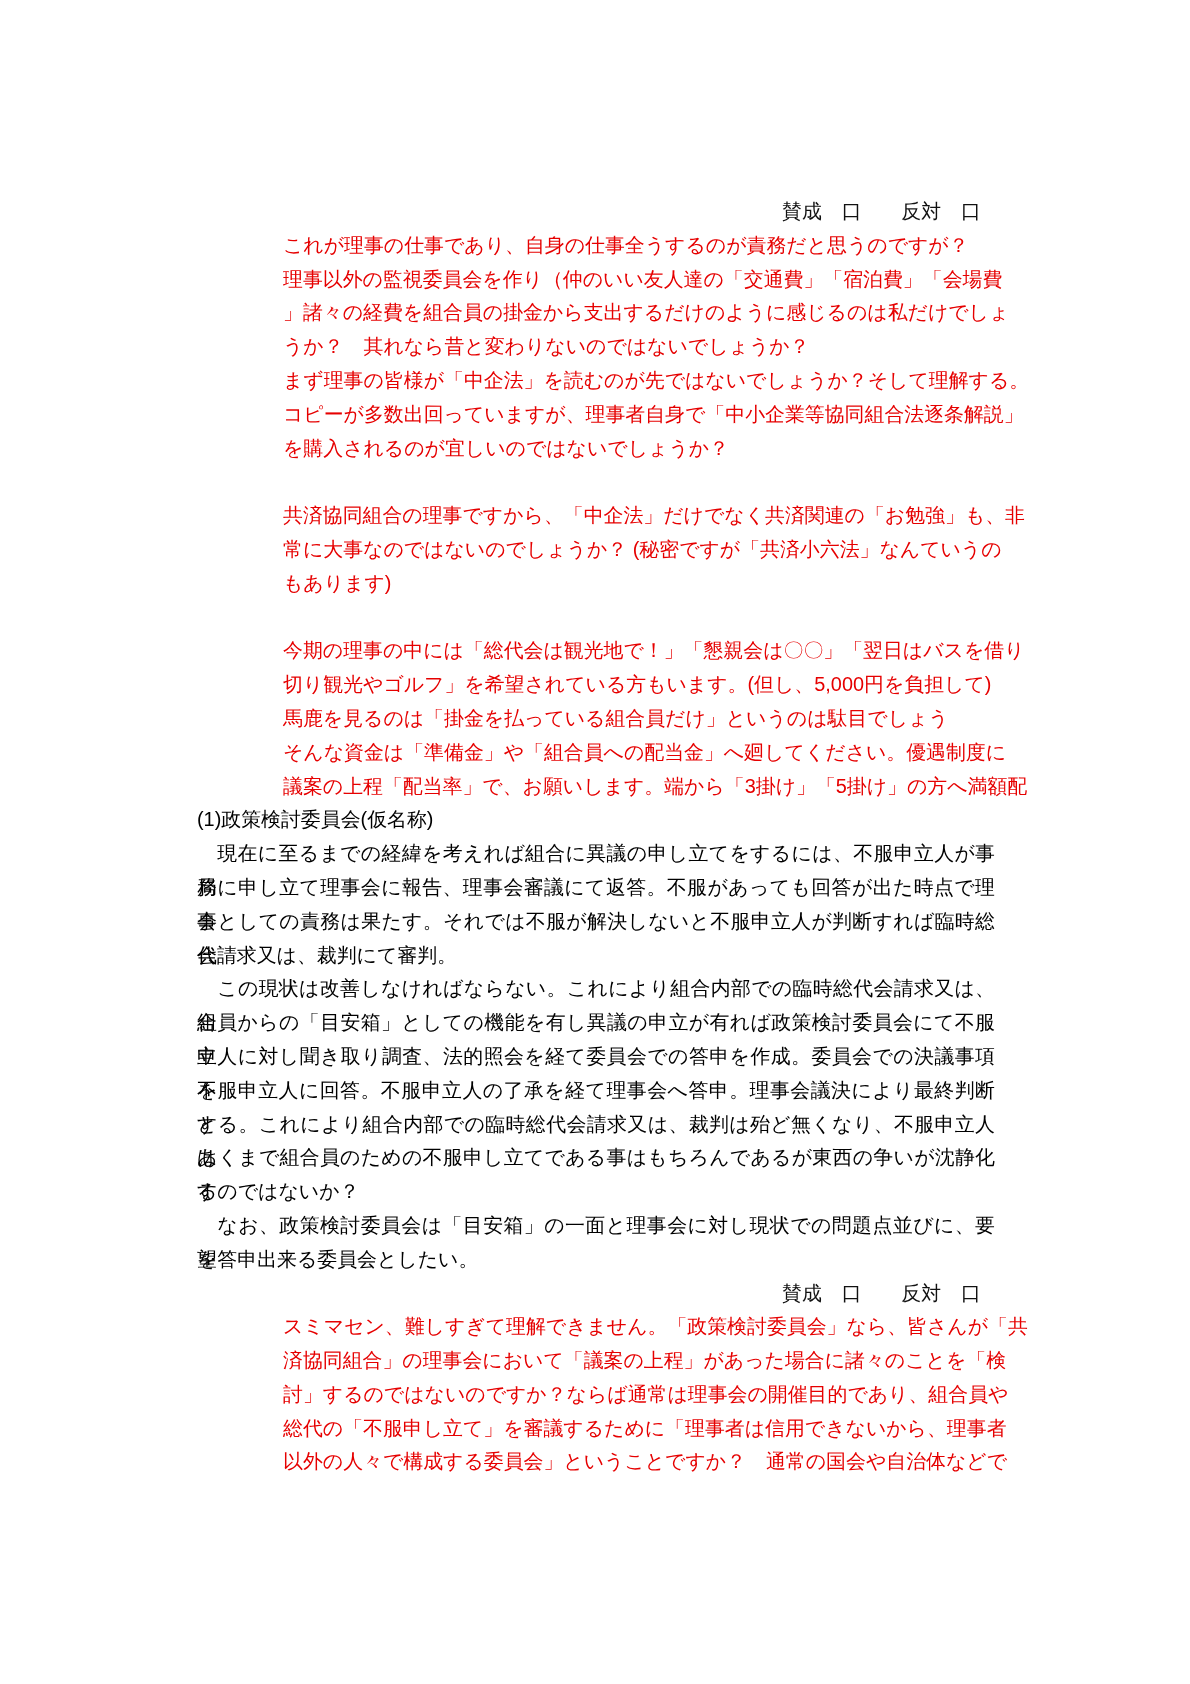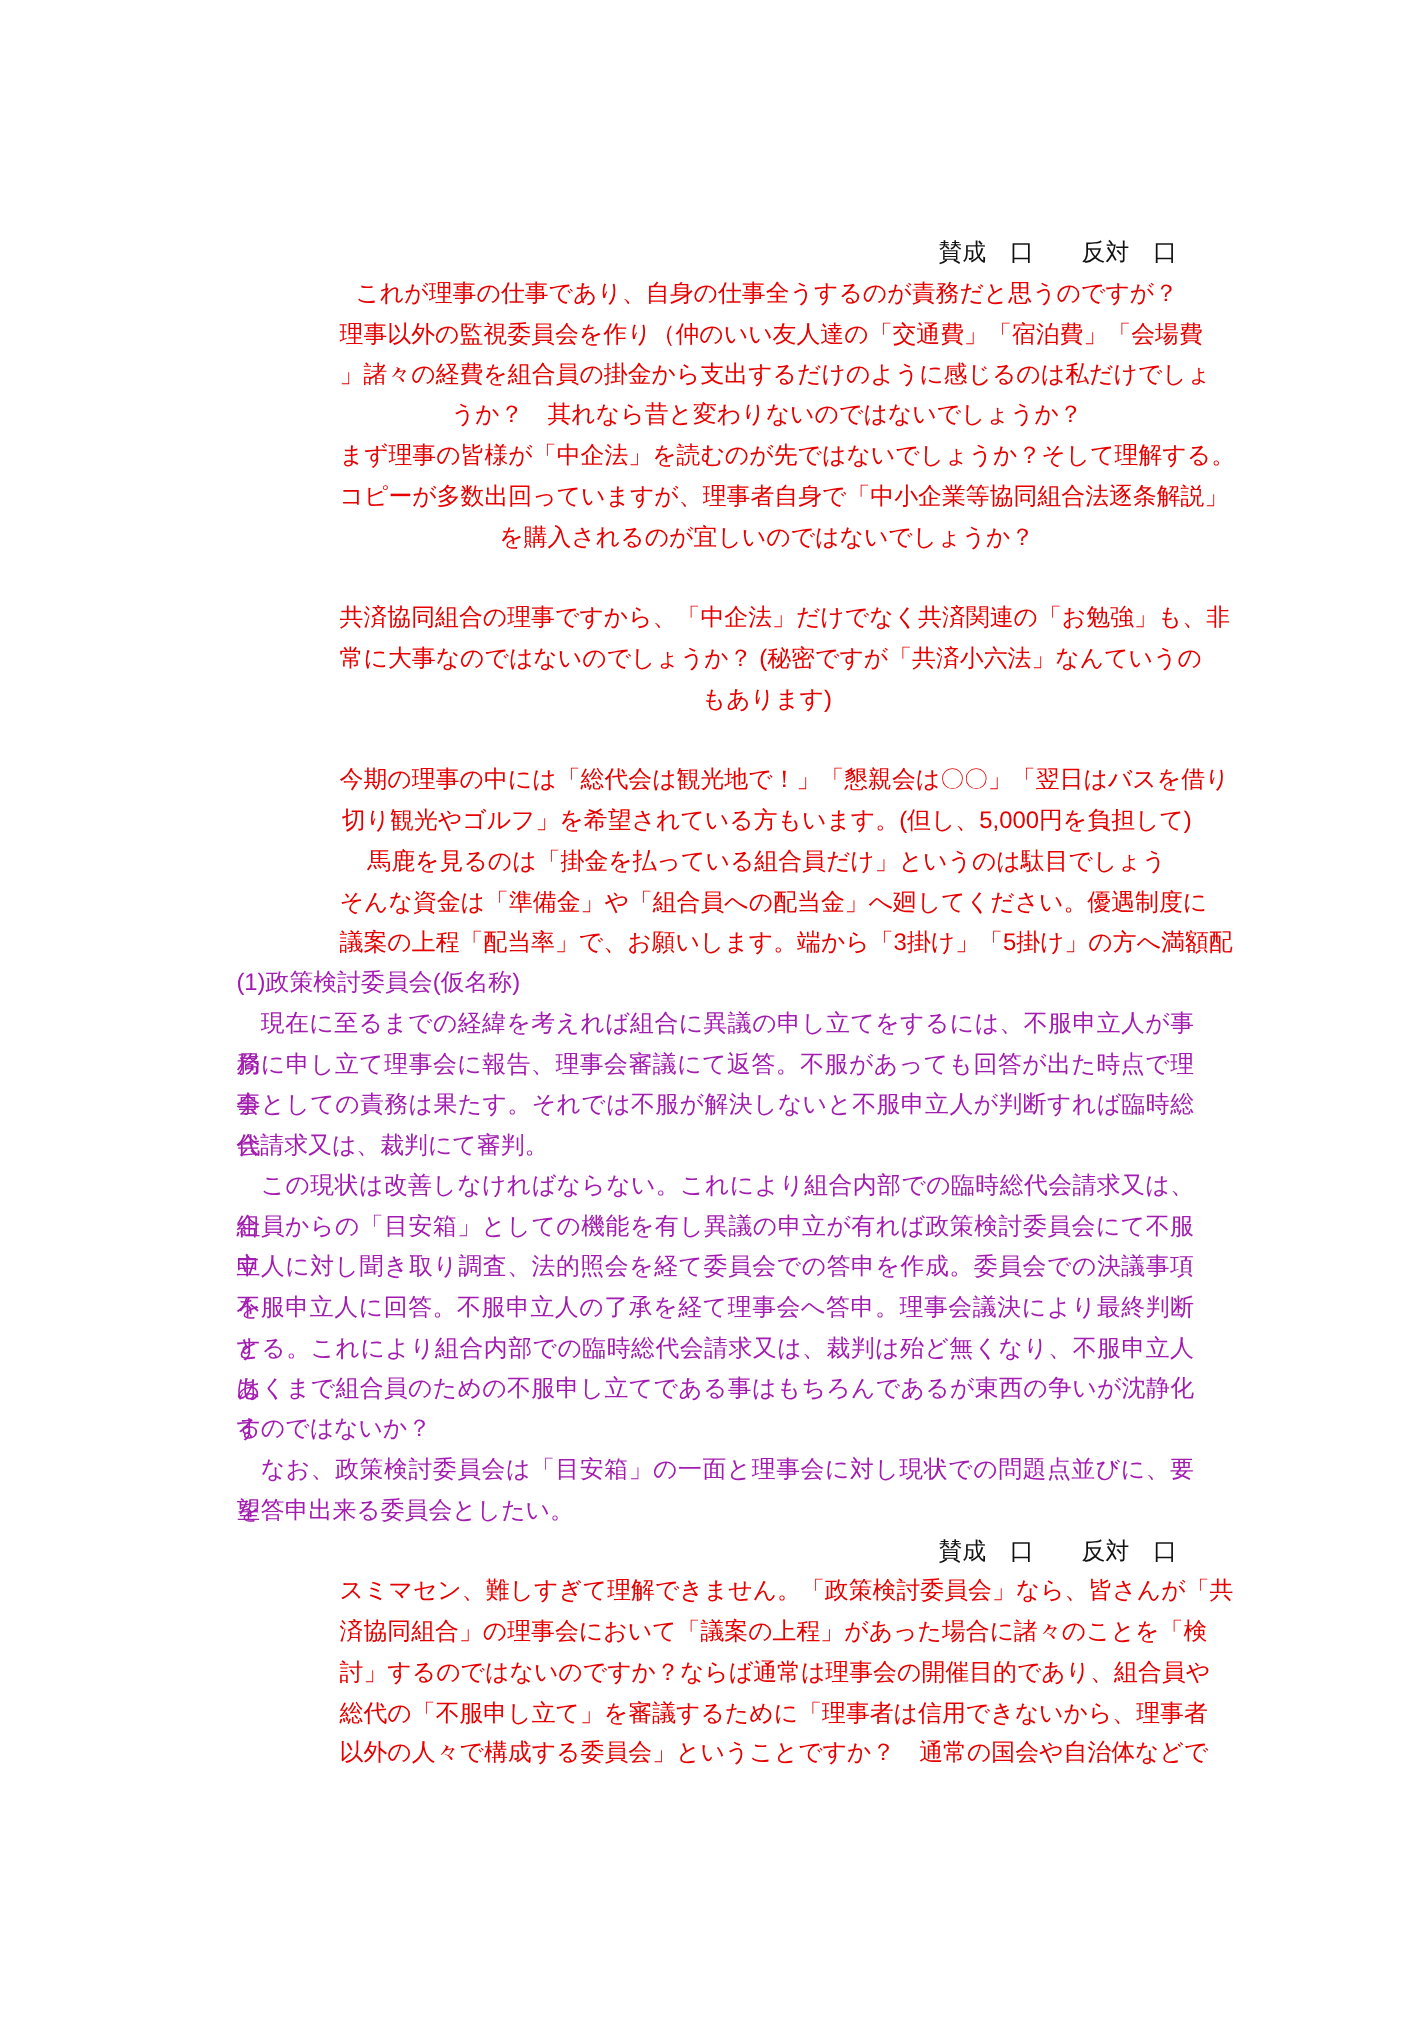--- a/index.html
+++ b/index.html
@@ -18,28 +18,27 @@
   .content {
     position: absolute;
     left: 197px;
     top: 195px;
     width: 798px;
   }
   .ln {
     height: 33.8px;
     line-height: 33.8px;
     font-size: 19.9px;
-    color: #a21caf;
+    color: #000000;
     white-space: nowrap;
     letter-spacing: 0;
   }
   .ln.red {
     color: #e60000;
     margin-left: 86px;
-    text-align: center;
   }
   .ln.vote {
     margin-left: 585px;
     color: #111111;
   }
   .ln.jl {
     white-space: normal;
     text-align: justify;
     text-align-last: justify;
   }

